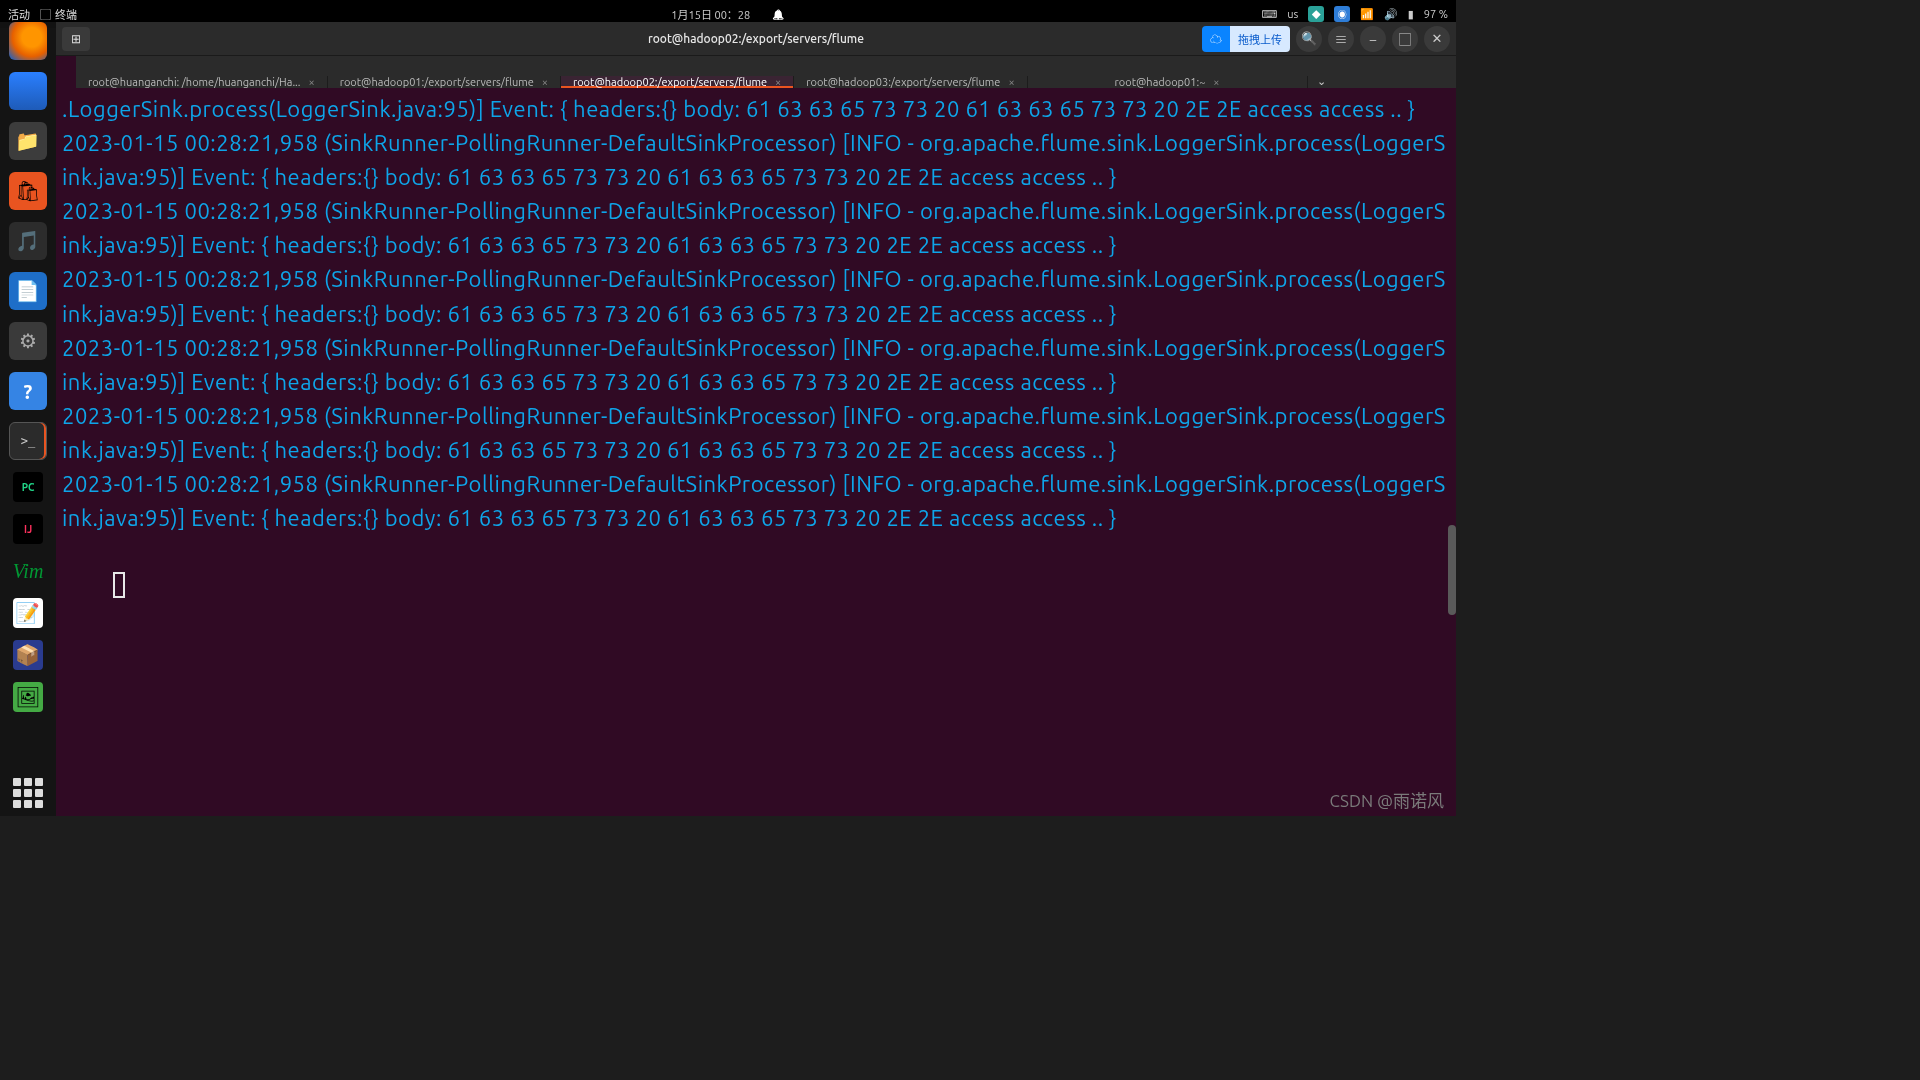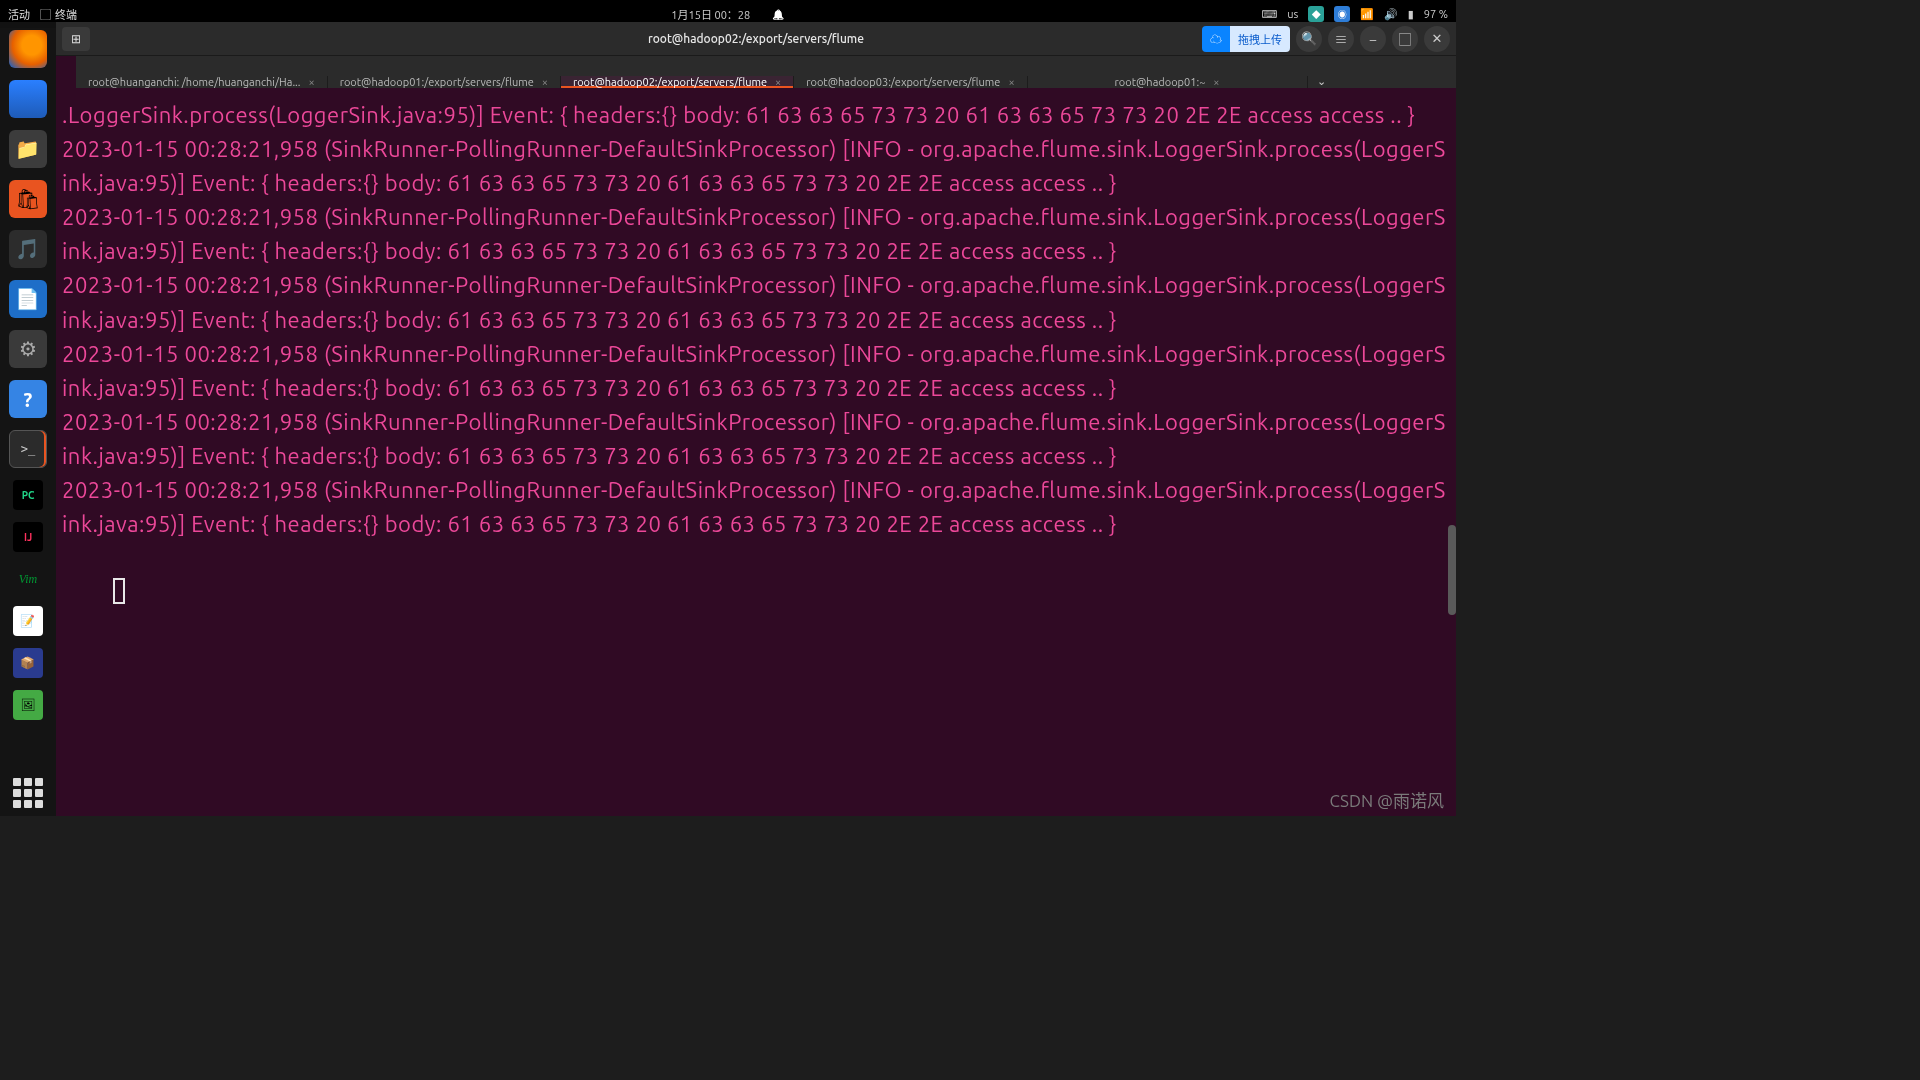--- a/index.html
+++ b/index.html
@@ -16,21 +16,21 @@
 .bell::before{content:"🔔"; font-size:10px; filter:grayscale(1) brightness(1.5);}
 .kb::before{content:"⌨"; }
 .tray-ico{display:inline-flex;width:16px;height:16px;background:#2aa198;border-radius:3px;align-items:center;justify-content:center;font-size:9px;color:#fff;}
 .tray-ico.b{background:#2e7dd7;}
 .wifi::before{content:"📶";}
 .vol::before{content:"🔊";}
 .bat::before{content:"▮";}
 
 
 .dock { position:absolute; left:0; top:22px; bottom:0; width:56px; background:rgba(20,20,20,.9);
-  display:flex; flex-direction:column; align-items:center; padding-top:8px; gap:12px; }
+  display:flex; flex-direction:column; align-items:center; gap:12px; }
 .dock .ico { width:38px; height:38px; border-radius:6px; display:flex; align-items:center; justify-content:center; font-size:20px; }
 .firefox{background:radial-gradient(circle at 60% 40%,#ff9500 30%,#e66000 60%,#0060df 100%);}
 .thunder{background:linear-gradient(#2a7fff,#1e5bb8);}
 .files{background:#3c3c3c;}
 .files::before{content:"📁";}
 .store{background:#e95420;}
 .store::before{content:"🛍";filter:brightness(1.5);}
 .rhythm{background:#2c2c2c;}
 .rhythm::before{content:"🎵";}
 .writer{background:#1e6ec8;}
@@ -38,21 +38,21 @@
 .settings{background:#3a3a3a;border-radius:50%;}
 .settings::before{content:"⚙";color:#aaa;}
 .help{background:#3584e4;border-radius:50%;}
 .help::before{content:"?";color:#fff;font-weight:bold;}
 .term{background:#2b2b2b;border:1px solid #555;}
 .term::before{content:">_";font-family:monospace;font-size:12px;color:#ccc;}
 .term.active{box-shadow:-2px 0 0 #e95420 inset;}
 .dock-bottom{margin-top:auto;margin-bottom:8px;}
 .apps-grid{width:30px;height:30px;display:grid;grid-template-columns:repeat(3,1fr);gap:3px;}
 .apps-grid span{background:#ddd;border-radius:1px;}
-.small-ico{width:30px;height:30px;border-radius:4px;display:flex;align-items:center;justify-content:center;font-size:12px;}
+.small-ico{width:30px;height:30px;border-radius:4px;display:flex;align-items:center;justify-content:center;font-size:20px;}
 .pycharm{background:#000;color:#21d789;font-weight:bold;font-size:10px;}
 .intellij{background:#000;color:#fe315d;font-weight:bold;font-size:10px;}
 .vim{background:transparent;color:#019833;font-style:italic;font-family:serif;}
 .gedit{background:#fff;}
 .gedit::before{content:"📝";}
 .vbox{background:#2a3b8f;}
 .vbox::before{content:"📦";}
 .img{background:#4a4;}
 .img::before{content:"🖼";}
 
@@ -69,21 +69,21 @@
 .upload-btn .r{background:#d7e9ff;height:100%;display:flex;align-items:center;padding:0 8px;color:#0a5ccc;font-size:11px;}
 .circ{width:26px;height:26px;border-radius:50%;background:#3a3a3a;display:flex;align-items:center;justify-content:center;color:#ccc;font-size:13px;cursor:pointer;}
 
 .tabbar { height:32px; background:#2b2b2b; display:flex; align-items:flex-end; color:#b9b9b9; font-size:11px;margin-left:20px; }
 .tab { display:flex; align-items:center; padding:0 12px; gap:8px; border-right:1px solid #1c1c1c; cursor:pointer; max-width:280px; }
 .tab.active { background:#3a2433; color:#fff; box-shadow:inset 0 -2px 0 #e95420; }
 .tab .close{color:#888;}
 .tab .lbl{white-space:nowrap;overflow:hidden;text-overflow:ellipsis;}
 .tabbar .more{width:28px;display:flex;align-items:center;justify-content:center;color:#ccc;}
 
-.term-body { flex:1; padding:10px 6px 6px 6px; color:#ec4899;
+.term-body { flex:1; padding:4px 6px 6px 6px; color:#0ea5e9;
   font-family:"Ubuntu Mono","DejaVu Sans Mono",monospace; font-size:22px; line-height:1.55;
   letter-spacing:0.5px; overflow:hidden; white-space:pre-wrap; word-break:break-all; position:relative;}
 .scroll-thumb{position:absolute;right:0;top:60%;width:8px;height:90px;background:#5a5a5a;border-radius:4px;}
 .cursor{display:inline-block;width:12px;height:26px;border:2px solid #e8e8e8;vertical-align:text-bottom;}
 
 .watermark{position:absolute;right:12px;bottom:4px;font-size:17px;color:#7a7a7a;}
 </style>
 </head>
 <body>
 

